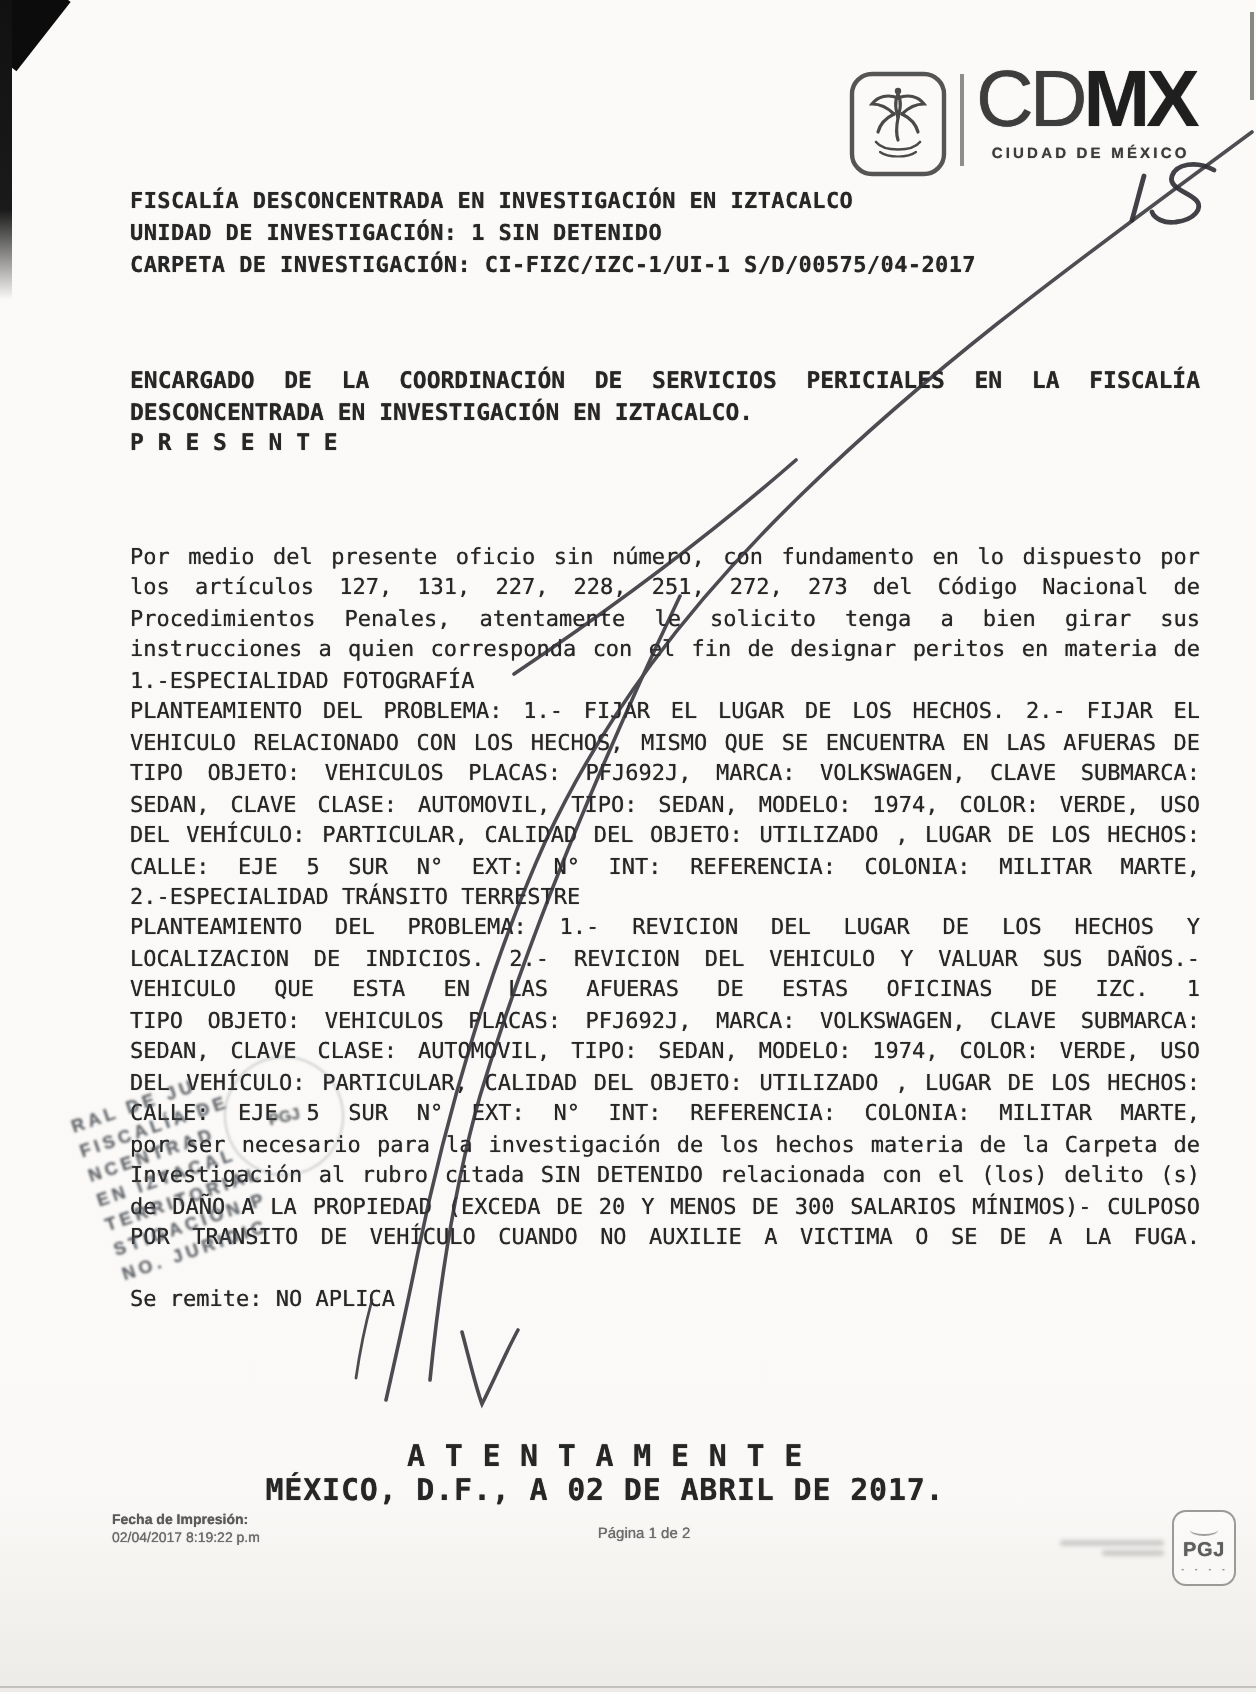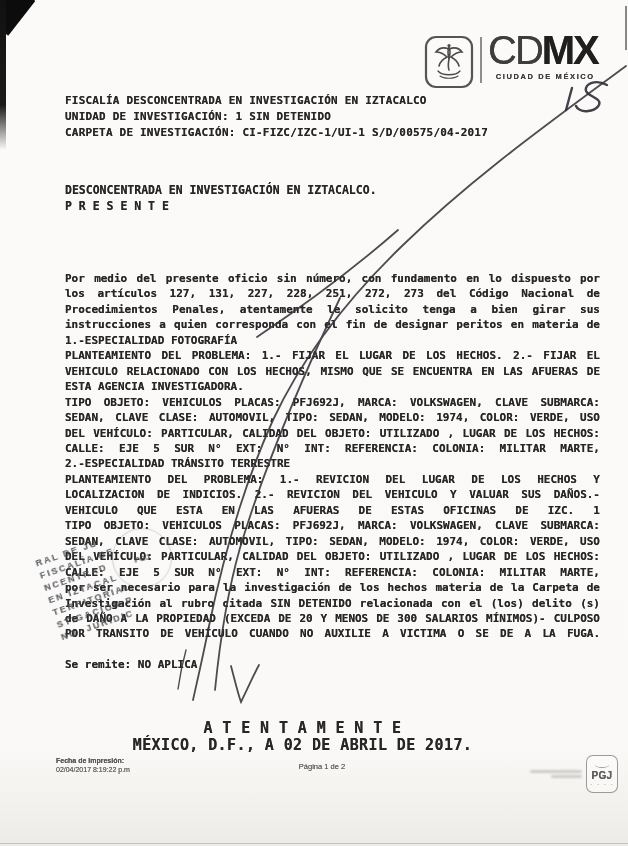--- a/index.html
+++ b/index.html
@@ -26,21 +26,21 @@
   .brand-mx{font-weight:800;color:#1f1f1f;}
   .brand-tagline{font-family:"Liberation Sans",sans-serif;font-size:7.5px;font-weight:700;letter-spacing:1.6px;color:#3c3c3c;text-align:right;margin-top:3px;padding-right:3px;}
 
   
   .doc-header{position:absolute;left:65px;top:93px;width:540px;}
   .doc-header .hline{font-size:11px;font-weight:700;line-height:16px;letter-spacing:.2px;white-space:nowrap;}
   .addressee{position:absolute;left:65px;top:183px;width:535px;}
   .addressee .hline{font-size:11.5px;font-weight:700;line-height:15.6px;}
   .addressee .hline.just{text-align:justify;text-align-last:justify;}
   .body-block{position:absolute;left:65px;top:271px;width:535px;}
-  .body-block .bline{font-size:11px;font-weight:700;line-height:15.45px;min-height:15.45px;white-space:normal;}
+  .body-block .bline{font-size:11px;font-weight:400;line-height:15.45px;min-height:15.45px;white-space:normal;}
   .body-block .bline.just{text-align:justify;text-align-last:justify;}
   .closing{position:absolute;left:65px;top:720px;width:475px;text-align:center;}
   .closing .cline{font-size:15px;font-weight:700;line-height:17px;letter-spacing:.4px;}
   .typewriter{text-shadow:0 0 .4px rgba(35,35,35,.75);}
 
   
   .footer-print{position:absolute;left:56px;top:757px;font-family:"Liberation Sans",sans-serif;color:#5a5a5a;}
   .footer-print .lbl{font-size:7px;font-weight:700;}
   .footer-print .val{font-size:7px;margin-top:2px;color:#6b6b6b;}
   .footer-page{position:absolute;left:262px;top:762px;width:120px;text-align:center;font-family:"Liberation Sans",sans-serif;font-size:7.5px;font-weight:400;color:#6b6b6b;filter:blur(.2px);}
@@ -105,33 +105,33 @@
     </div>
   </div>
 
   <section class="doc-header">
       <div class="hline">FISCALÍA DESCONCENTRADA EN INVESTIGACIÓN EN IZTACALCO</div>
       <div class="hline">UNIDAD DE INVESTIGACIÓN: 1 SIN DETENIDO</div>
       <div class="hline">CARPETA DE INVESTIGACIÓN: CI-FIZC/IZC-1/UI-1 S/D/00575/04-2017</div>
     </section>
 
   <section class="addressee">
+      <div class="hline just">ENCARGADO DE LA COORDINACIÓN DE SERVICIOS PERICIALES EN LA FISCALÍA</div>
       <div class="hline">DESCONCENTRADA EN INVESTIGACIÓN EN IZTACALCO.</div>
       <div class="hline">P R E S E N T E</div>
     </section>
 
   <section class="body-block">
       <div class="bline just">Por medio del presente oficio sin número, con fundamento en lo dispuesto por</div>
       <div class="bline just">los artículos 127, 131, 227, 228, 251, 272, 273 del Código Nacional de</div>
       <div class="bline just">Procedimientos Penales, atentamente le solicito tenga a bien girar sus</div>
       <div class="bline just">instrucciones a quien corresponda con el fin de designar peritos en materia de</div>
       <div class="bline">1.-ESPECIALIDAD FOTOGRAFÍA</div>
       <div class="bline just">PLANTEAMIENTO DEL PROBLEMA: 1.- FIJAR EL LUGAR DE LOS HECHOS. 2.- FIJAR EL</div>
       <div class="bline just">VEHICULO RELACIONADO CON LOS HECHOS, MISMO QUE SE ENCUENTRA EN LAS AFUERAS DE</div>
-      <div class="bline">ESTA AGENCIA INVESTIGADORA.</div>
       <div class="bline just">TIPO OBJETO: VEHICULOS PLACAS: PFJ692J, MARCA: VOLKSWAGEN, CLAVE SUBMARCA:</div>
       <div class="bline just">SEDAN, CLAVE CLASE: AUTOMOVIL, TIPO: SEDAN, MODELO: 1974, COLOR: VERDE, USO</div>
       <div class="bline just">DEL VEHÍCULO: PARTICULAR, CALIDAD DEL OBJETO: UTILIZADO , LUGAR DE LOS HECHOS:</div>
       <div class="bline just">CALLE: EJE 5 SUR N° EXT: N° INT: REFERENCIA: COLONIA: MILITAR MARTE,</div>
       <div class="bline">2.-ESPECIALIDAD TRÁNSITO TERRESTRE</div>
       <div class="bline just">PLANTEAMIENTO DEL PROBLEMA: 1.- REVICION DEL LUGAR DE LOS HECHOS Y</div>
       <div class="bline just">LOCALIZACION DE INDICIOS. 2.- REVICION DEL VEHICULO Y VALUAR SUS DAÑOS.-</div>
       <div class="bline just">VEHICULO QUE ESTA EN LAS AFUERAS DE ESTAS OFICINAS DE IZC. 1</div>
       <div class="bline just">TIPO OBJETO: VEHICULOS PLACAS: PFJ692J, MARCA: VOLKSWAGEN, CLAVE SUBMARCA:</div>
       <div class="bline just">SEDAN, CLAVE CLASE: AUTOMOVIL, TIPO: SEDAN, MODELO: 1974, COLOR: VERDE, USO</div>

